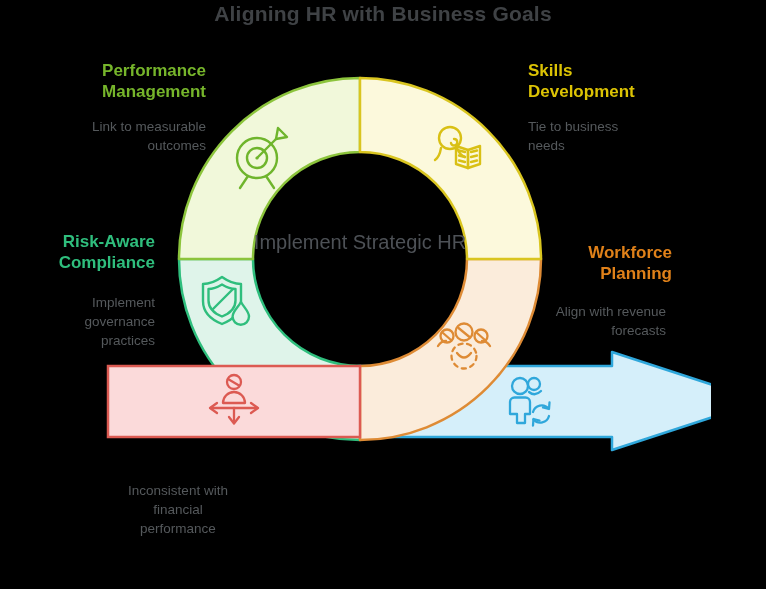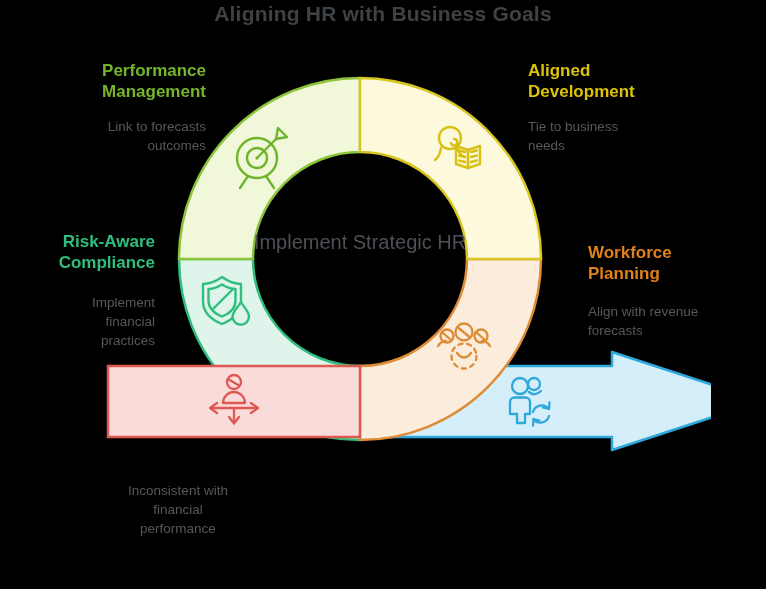--- a/index.html
+++ b/index.html
@@ -18,21 +18,21 @@
   .c-green{color:#76b52b;} .c-yellow{color:#dcc304;} .c-teal{color:#2fbe7d;}
   .c-orange{color:#e08119;} .c-gray{color:#4a4e52;}
   .ta-r .sub{margin-left:auto;} .ta-c .sub{margin-left:auto;margin-right:auto;}
 
   #lbl-performance{left:34px;top:60px;width:172px;}
   #lbl-performance .sub{max-width:132px;}
   #lbl-skills{left:528px;top:60px;width:122px;}
   #lbl-skills .sub{max-width:112px;}
   #lbl-compliance{left:0px;top:231px;width:155px;}
   #lbl-compliance .sub{max-width:100px;margin-top:20px;}
-  #lbl-workforce{left:588px;top:242px;width:132px;}
+  #lbl-workforce{left:540px;top:242px;width:132px;text-align:right;}
   #lbl-workforce .sub{max-width:126px;margin-top:18px;}
   #lbl-misaligned{left:103px;top:464px;width:150px;}
   #lbl-misaligned .sub{max-width:120px;margin-top:17px;}
   #lbl-aligned{left:472px;top:464px;width:130px;}
   #lbl-aligned .sub{max-width:140px;margin-top:17px;}
 
   .center-label{
     position:absolute;left:250px;top:230px;width:220px;text-align:center;
     font-size:20px;line-height:25px;color:#4d5156;font-weight:400;
   }
@@ -117,31 +117,31 @@
       <path d="M20.5,1.5 l-0.5,6.5 -6,-1.5"></path>
       <path d="M20,15 a9,9 0 0 1 -15.5,3.5"></path>
       <path d="M4,24.5 l0.5,-6.5 6,1.5"></path>
     </g>
   </svg>
 
   <div class="center-label">Implement Strategic HR</div>
 
   <div class="label ta-r" id="lbl-performance">
     <div class="head c-green">Performance Management</div>
-    <div class="sub">Link to forecasts outcomes</div>
+    <div class="sub">Link to measurable outcomes</div>
   </div>
 
   <div class="label ta-l" id="lbl-skills">
-    <div class="head c-yellow">Aligned Development</div>
+    <div class="head c-yellow">Skills Development</div>
     <div class="sub">Tie to business needs</div>
   </div>
 
   <div class="label ta-r" id="lbl-compliance">
     <div class="head c-teal">Risk-Aware Compliance</div>
-    <div class="sub">Implement financial practices</div>
+    <div class="sub">Implement governance practices</div>
   </div>
 
   <div class="label ta-l" id="lbl-workforce">
     <div class="head c-orange">Workforce Planning</div>
     <div class="sub">Align with revenue forecasts</div>
   </div>
 
   <div class="label ta-c" id="lbl-misaligned">
     <div class="sub">Inconsistent with financial performance</div>
   </div>

